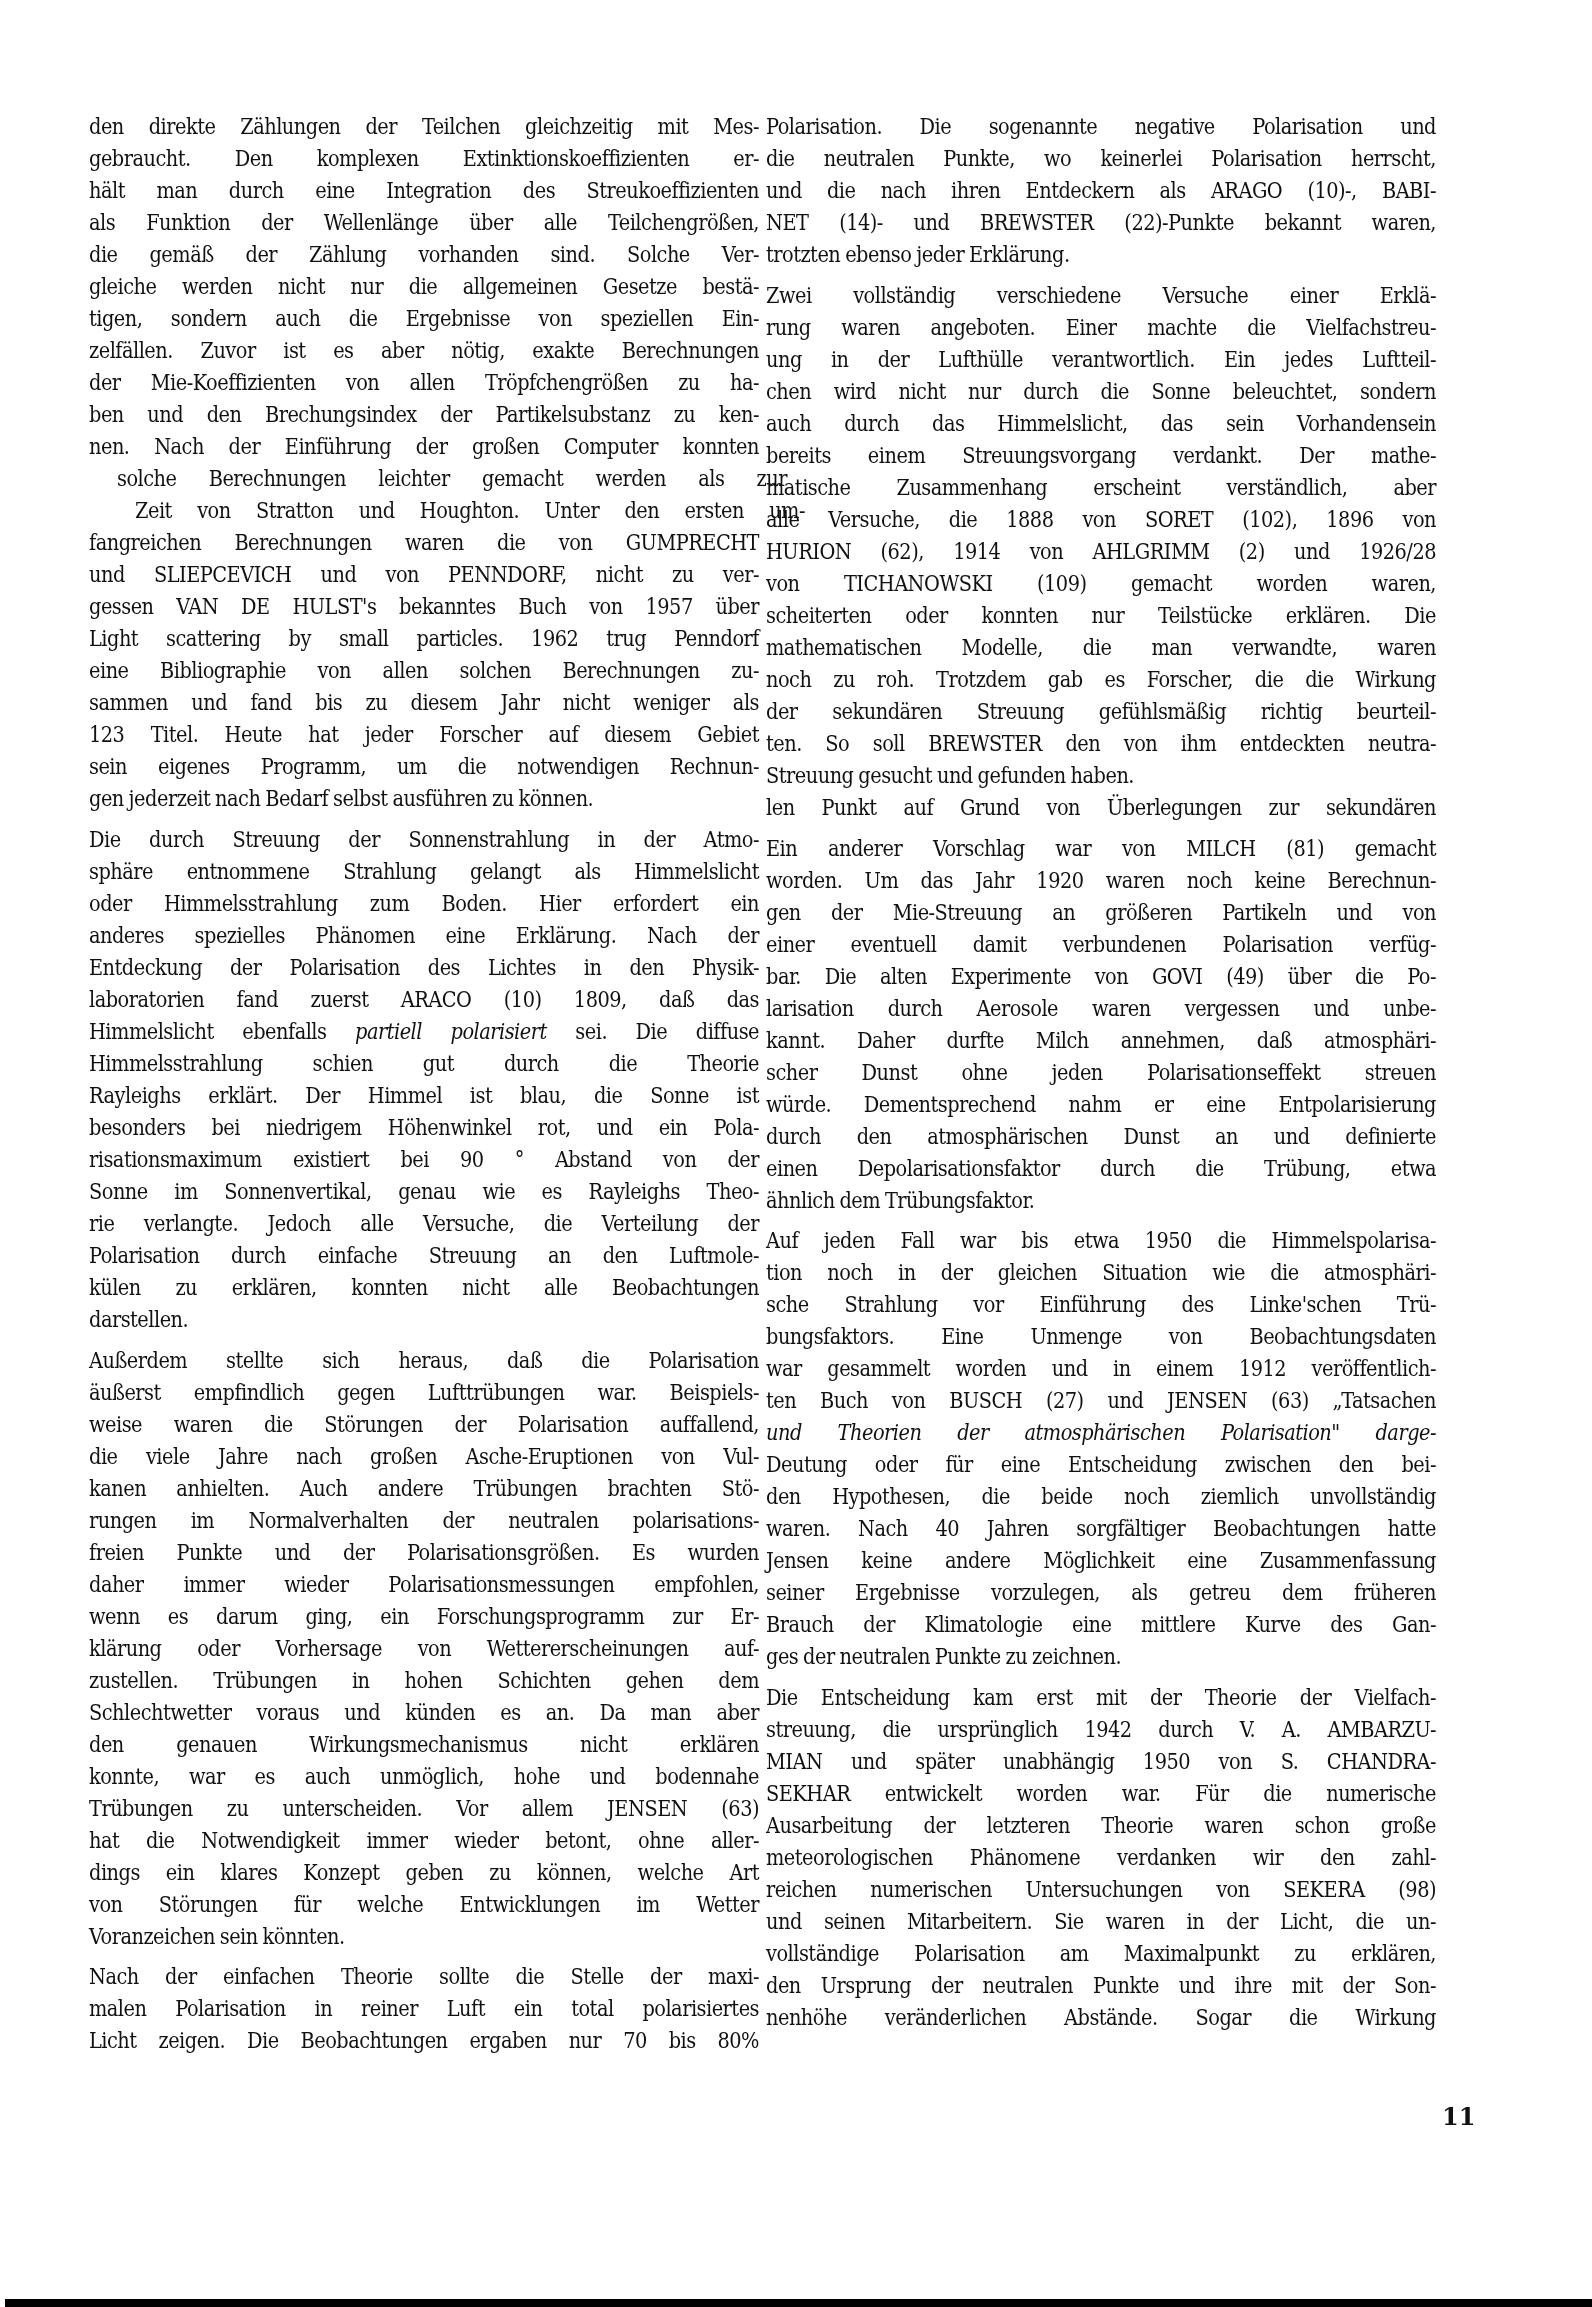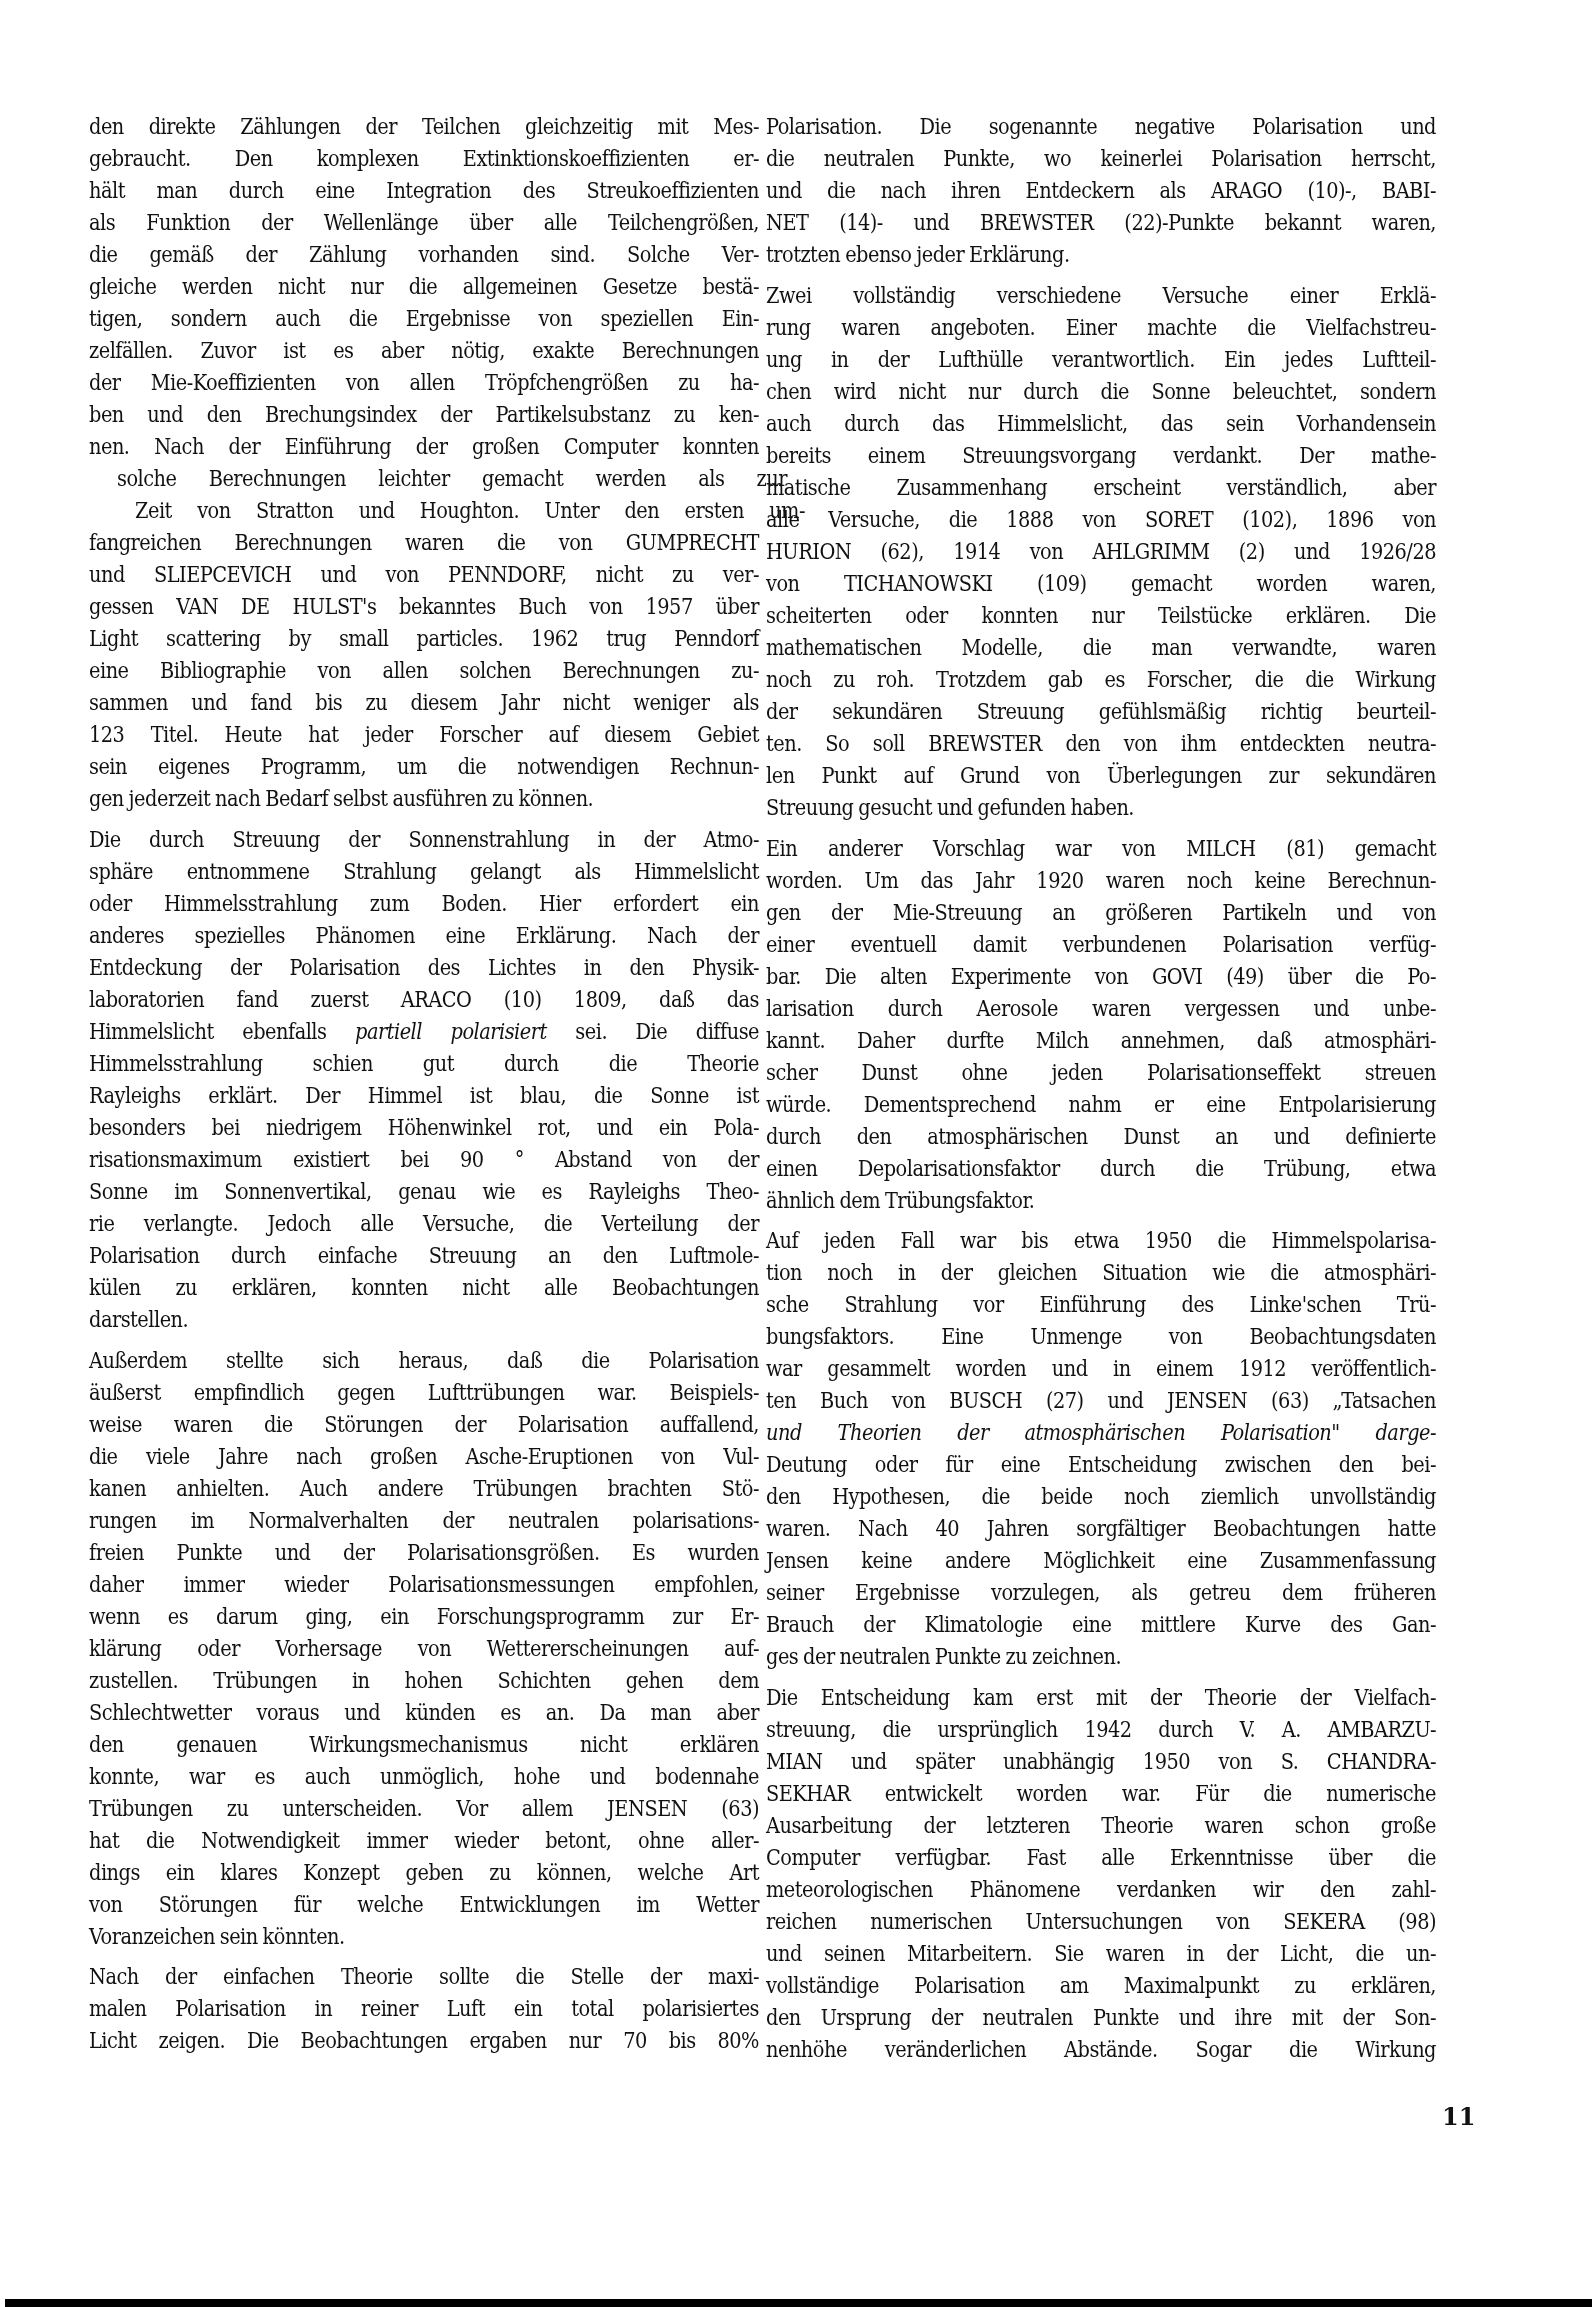--- a/index.html
+++ b/index.html
@@ -133,22 +133,22 @@
         <span class="line" style="display: block; width: 670px;">bereits einem Streuungsvorgang verdankt. Der mathe-</span>
         <span class="line" style="display: block; width: 670px;">matische Zusammenhang erscheint verständlich, aber</span>
         <span class="line" style="display: block; width: 670px;">alle Versuche, die 1888 von SORET (102), 1896 von</span>
         <span class="line" style="display: block; width: 670px;">HURION (62), 1914 von AHLGRIMM (2) und 1926/28</span>
         <span class="line" style="display: block; width: 670px;">von TICHANOWSKI (109) gemacht worden waren,</span>
         <span class="line" style="display: block; width: 670px;">scheiterten oder konnten nur Teilstücke erklären. Die</span>
         <span class="line" style="display: block; width: 670px;">mathematischen Modelle, die man verwandte, waren</span>
         <span class="line" style="display: block; width: 670px;">noch zu roh. Trotzdem gab es Forscher, die die Wirkung</span>
         <span class="line" style="display: block; width: 670px;">der sekundären Streuung gefühlsmäßig richtig beurteil-</span>
         <span class="line" style="display: block; width: 670px;">ten. So soll BREWSTER den von ihm entdeckten neutra-</span>
+        <span class="line last" style="display: block; width: 670px;">Streuung gesucht und gefunden haben.</span>
         <span class="line" style="display: block; width: 670px;">len Punkt auf Grund von Überlegungen zur sekundären</span>
-        <span class="line last" style="display: block; width: 670px;">Streuung gesucht und gefunden haben.</span>
       </div>
     <div class="para">
         <span class="line" style="display: block; width: 670px;">Ein anderer Vorschlag war von MILCH (81) gemacht</span>
         <span class="line" style="display: block; width: 670px;">worden. Um das Jahr 1920 waren noch keine Berechnun-</span>
         <span class="line" style="display: block; width: 670px;">gen der Mie-Streuung an größeren Partikeln und von</span>
         <span class="line" style="display: block; width: 670px;">einer eventuell damit verbundenen Polarisation verfüg-</span>
         <span class="line" style="display: block; width: 670px;">bar. Die alten Experimente von GOVI (49) über die Po-</span>
         <span class="line" style="display: block; width: 670px;">larisation durch Aerosole waren vergessen und unbe-</span>
         <span class="line" style="display: block; width: 670px;">kannt. Daher durfte Milch annehmen, daß atmosphäri-</span>
         <span class="line" style="display: block; width: 670px;">scher Dunst ohne jeden Polarisationseffekt streuen</span>
@@ -172,21 +172,20 @@
         <span class="line" style="display: block; width: 670px;">seiner Ergebnisse vorzulegen, als getreu dem früheren</span>
         <span class="line" style="display: block; width: 670px;">Brauch der Klimatologie eine mittlere Kurve des Gan-</span>
         <span class="line last" style="display: block; width: 670px;">ges der neutralen Punkte zu zeichnen.</span>
       </div>
     <div class="para">
         <span class="line" style="display: block; width: 670px;">Die Entscheidung kam erst mit der Theorie der Vielfach-</span>
         <span class="line" style="display: block; width: 670px;">streuung, die ursprünglich 1942 durch V. A. AMBARZU-</span>
         <span class="line" style="display: block; width: 670px;">MIAN und später unabhängig 1950 von S. CHANDRA-</span>
         <span class="line" style="display: block; width: 670px;">SEKHAR entwickelt worden war. Für die numerische</span>
         <span class="line" style="display: block; width: 670px;">Ausarbeitung der letzteren Theorie waren schon große</span>
-        <span class="line" style="display: block; width: 670px;">Computer verfügbar. Fast alle Erkenntnisse über die</span>
         <span class="line" style="display: block; width: 670px;">meteorologischen Phänomene verdanken wir den zahl-</span>
         <span class="line" style="display: block; width: 670px;">reichen numerischen Untersuchungen von SEKERA (98)</span>
         <span class="line" style="display: block; width: 670px;">und seinen Mitarbeitern. Sie waren in der Licht, die un-</span>
         <span class="line" style="display: block; width: 670px;">vollständige Polarisation am Maximalpunkt zu erklären,</span>
         <span class="line" style="display: block; width: 670px;">den Ursprung der neutralen Punkte und ihre mit der Son-</span>
         <span class="line" style="display: block; width: 670px;">nenhöhe veränderlichen Abstände. Sogar die Wirkung</span>
       </div>
   </div>
 
   <div class="page-number">11</div>

